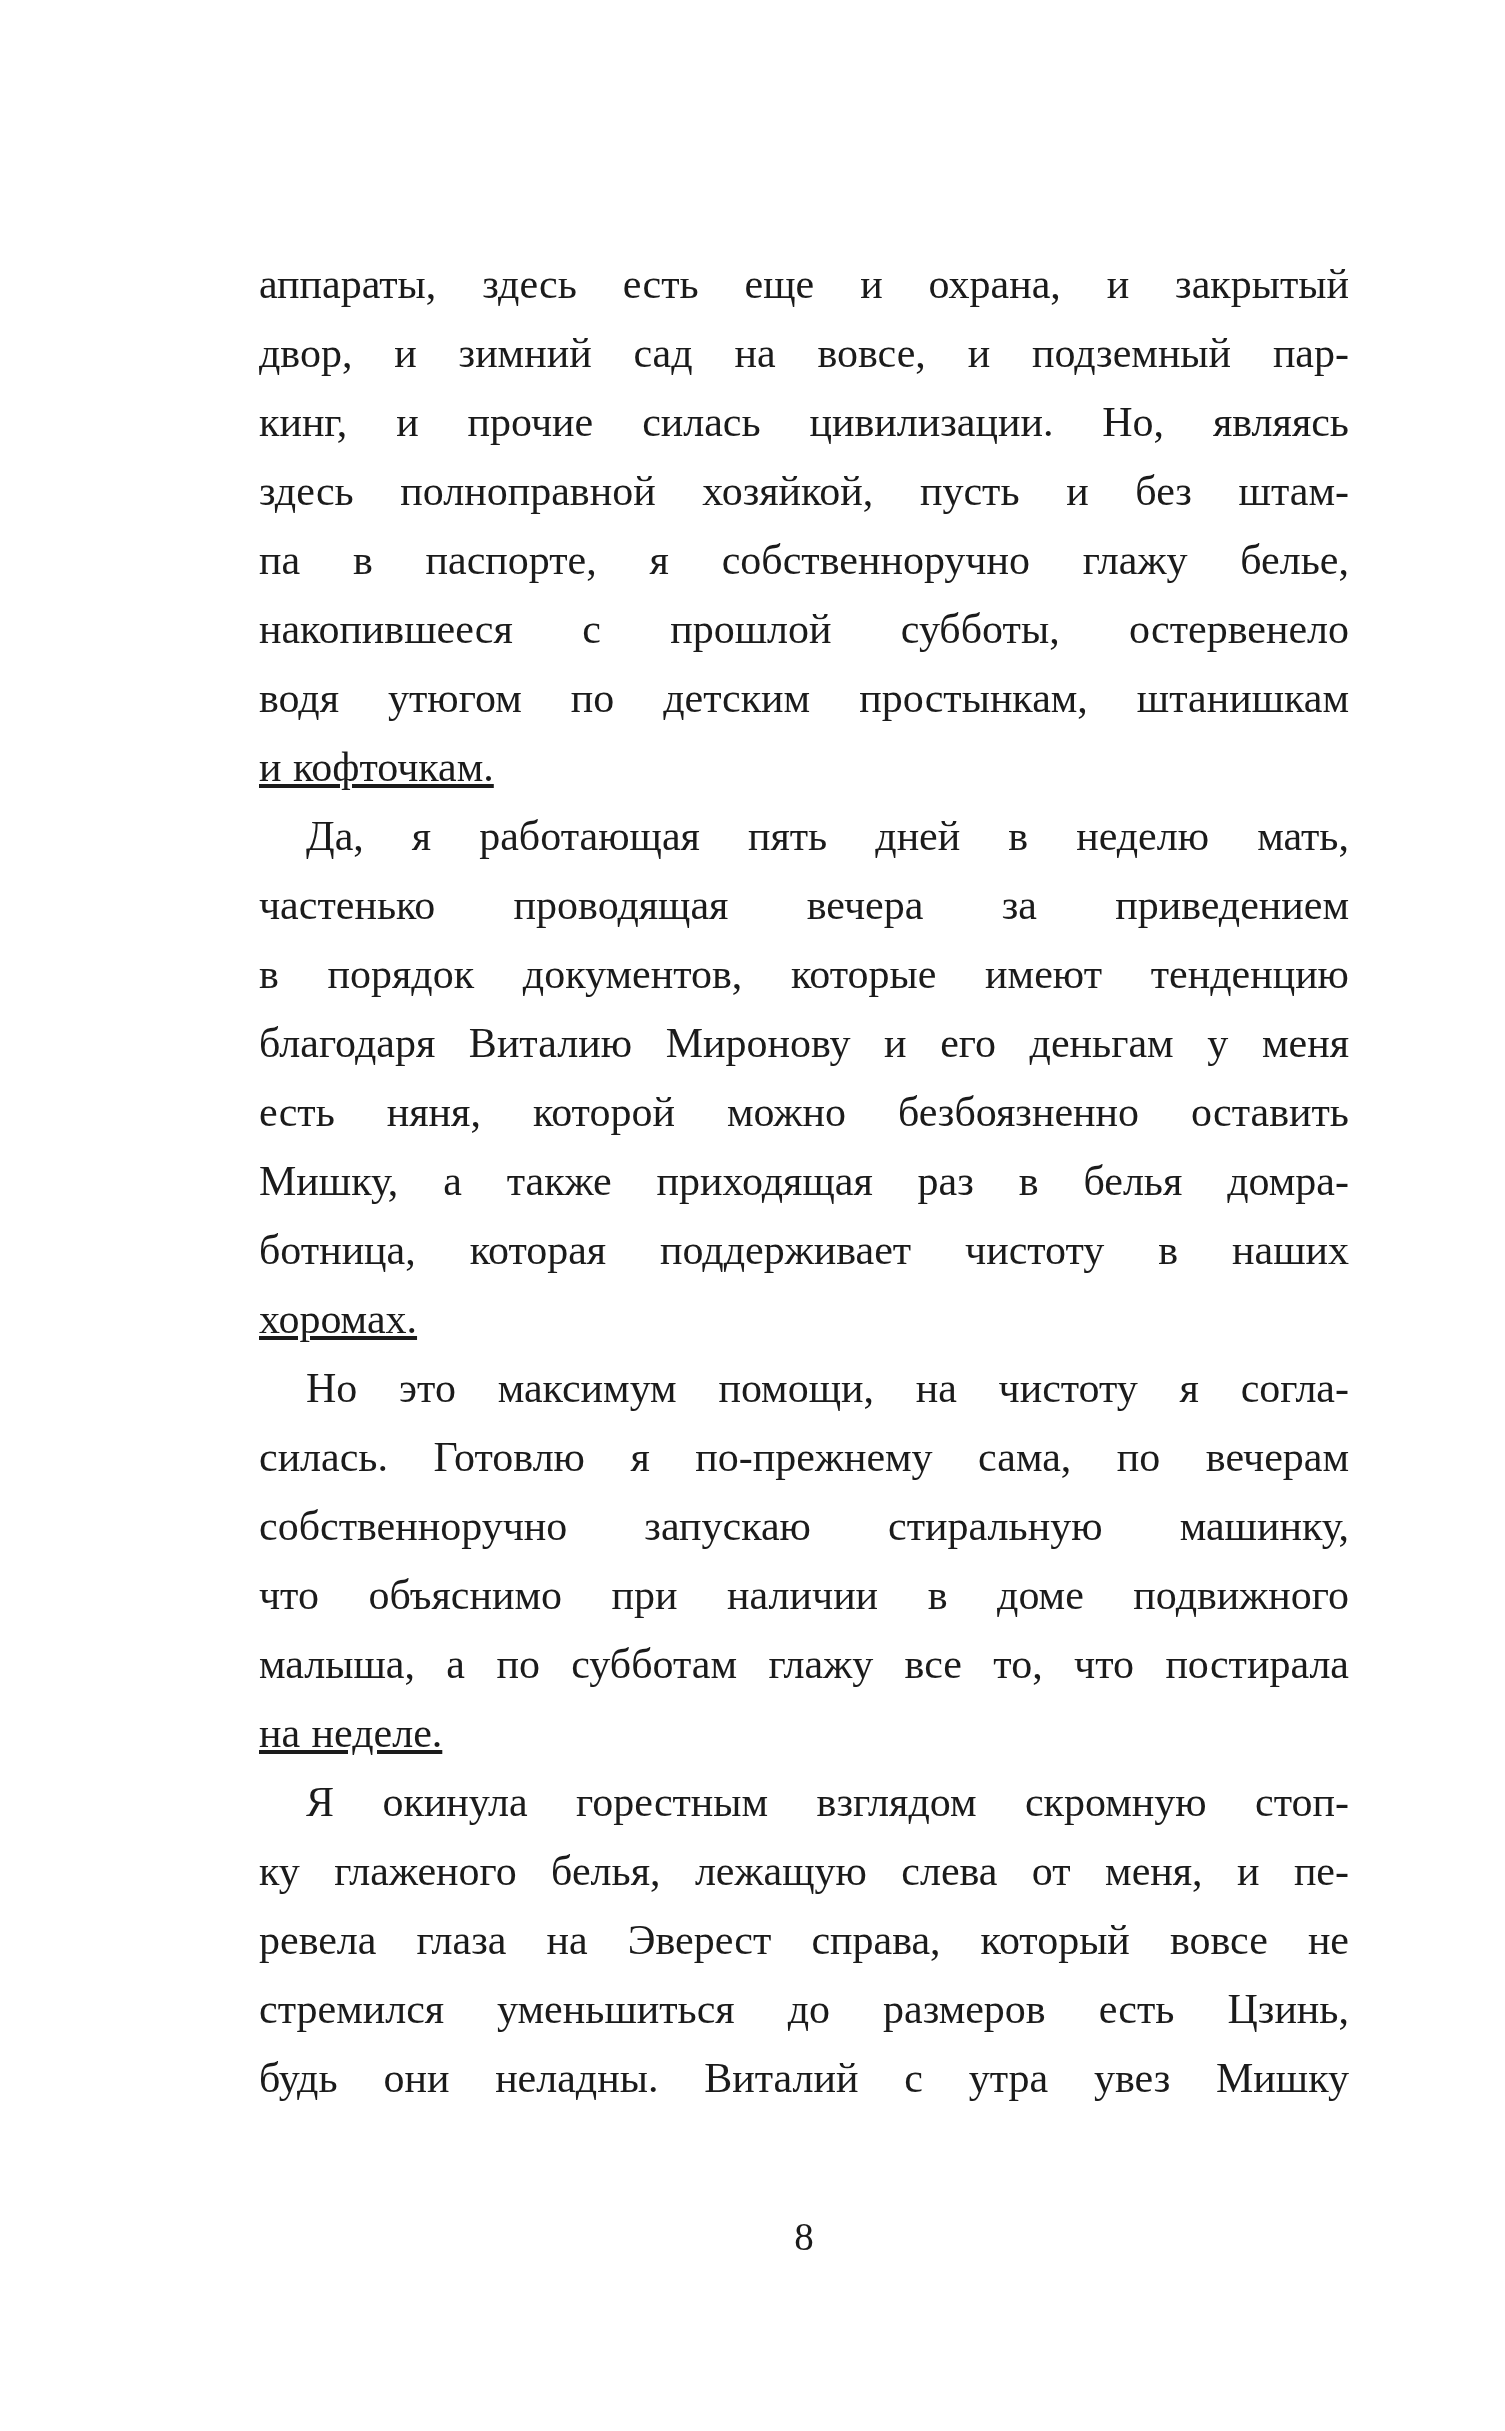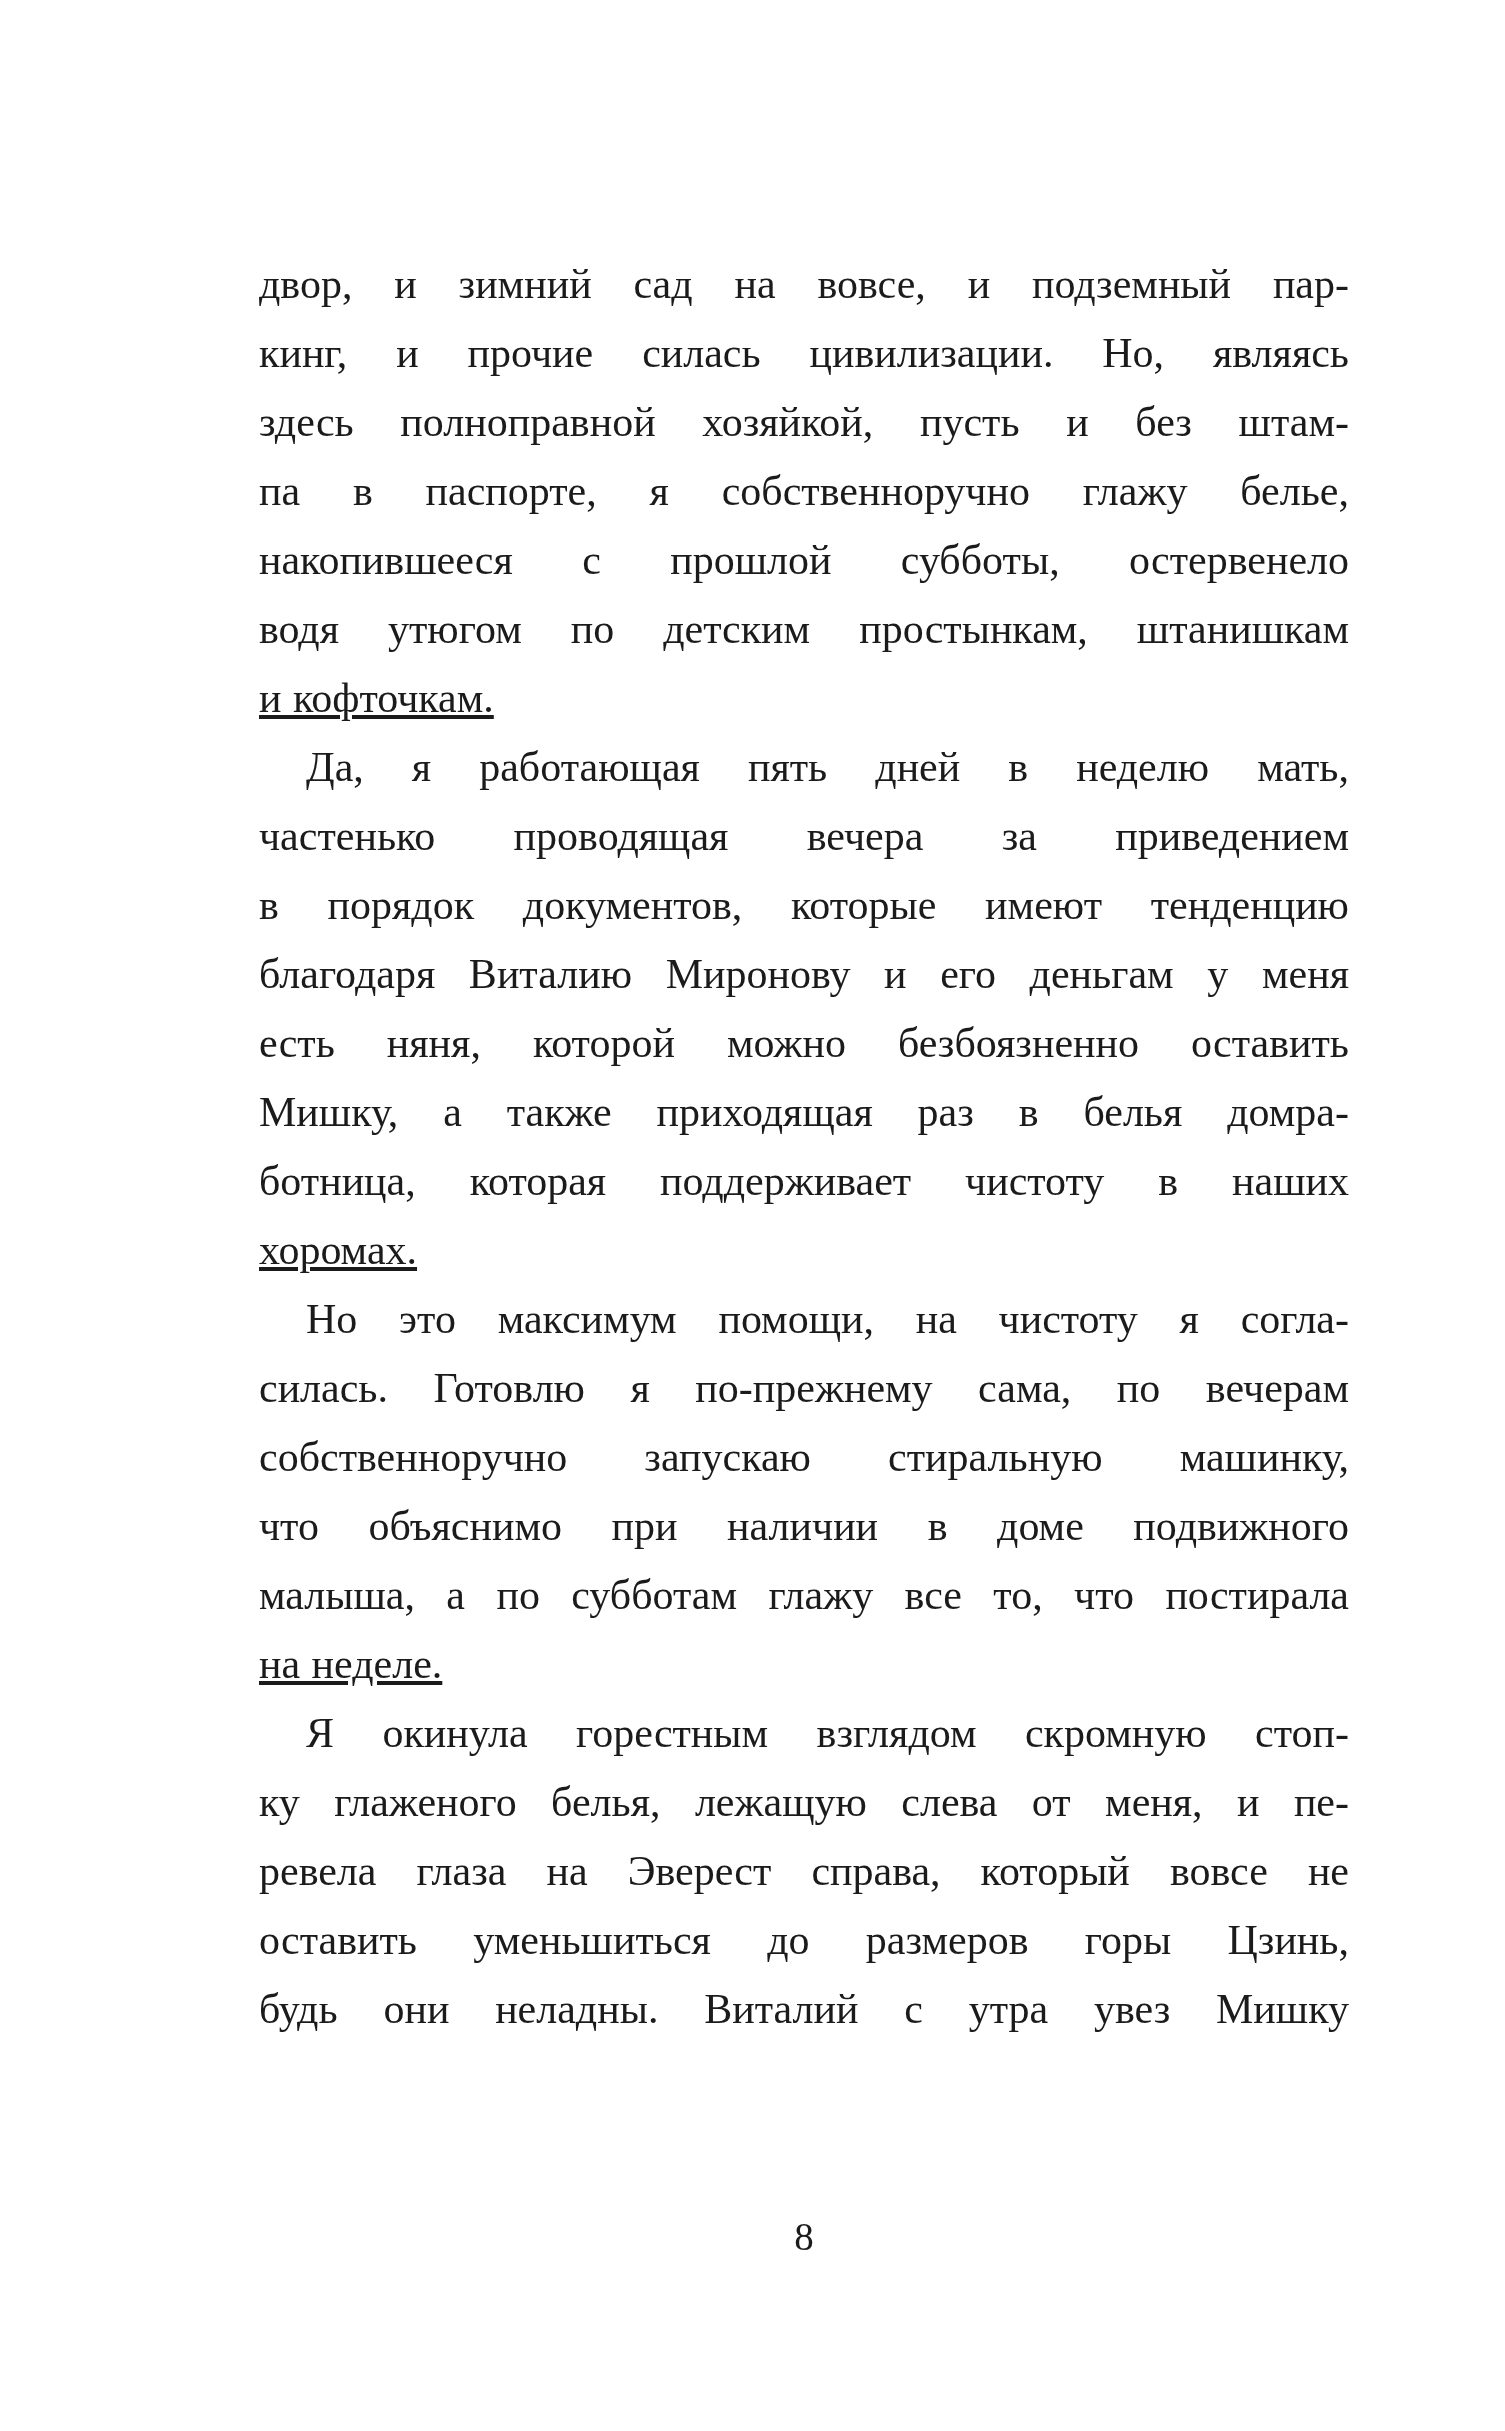--- a/index.html
+++ b/index.html
@@ -55,20 +55,21 @@
     line-height: 59px;
     color: #1b1b1b;
   }
 </style>
 </head>
 <body>
 
 <div class="page">
   <div class="text-block">
       <div class="paragraph">
+        <div class="line first">аппараты, здесь есть еще и охрана, и закрытый</div>
         <div class="line">двор, и зимний сад на вовсе, и подземный пар-</div>
         <div class="line">кинг, и прочие силась цивилизации. Но, являясь</div>
         <div class="line">здесь полноправной хозяйкой, пусть и без штам-</div>
         <div class="line">па в паспорте, я собственноручно глажу белье,</div>
         <div class="line">накопившееся с прошлой субботы, остервенело</div>
         <div class="line">водя утюгом по детским простынкам, штанишкам</div>
         <div class="line last">и кофточкам.</div>
       </div>
       <div class="paragraph indent">
         <div class="line first">Да, я работающая пять дней в неделю мать,</div>
@@ -85,19 +86,19 @@
         <div class="line">силась. Готовлю я по-прежнему сама, по вечерам</div>
         <div class="line">собственноручно запускаю стиральную машинку,</div>
         <div class="line">что объяснимо при наличии в доме подвижного</div>
         <div class="line">малыша, а по субботам глажу все то, что постирала</div>
         <div class="line last">на неделе.</div>
       </div>
       <div class="paragraph indent">
         <div class="line first">Я окинула горестным взглядом скромную стоп-</div>
         <div class="line">ку глаженого белья, лежащую слева от меня, и пе-</div>
         <div class="line">ревела глаза на Эверест справа, который вовсе не</div>
-        <div class="line">оставить уменьшиться до размеров горы Цзинь,</div>
+        <div class="line">стремился уменьшиться до размеров есть Цзинь,</div>
         <div class="line">будь они неладны. Виталий с утра увез Мишку</div>
       </div>
     </div>
   <div class="page-number">8</div>
 </div>
 
 
 </body></html>

